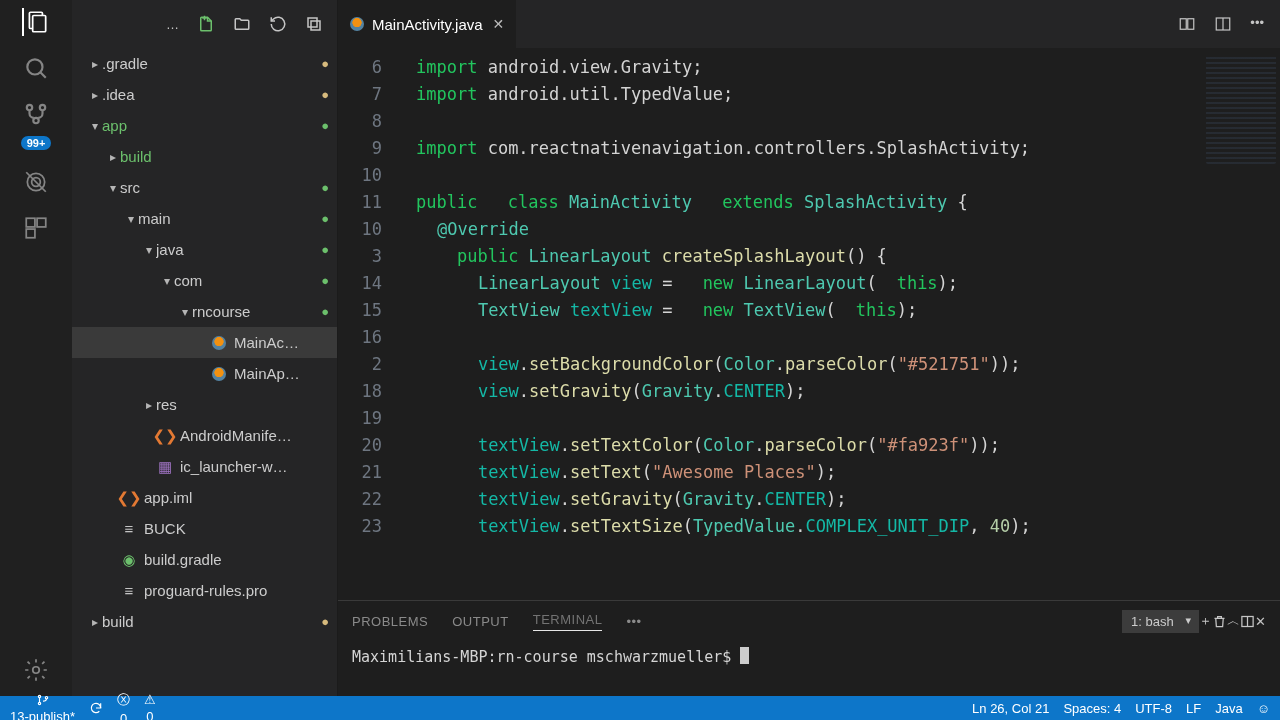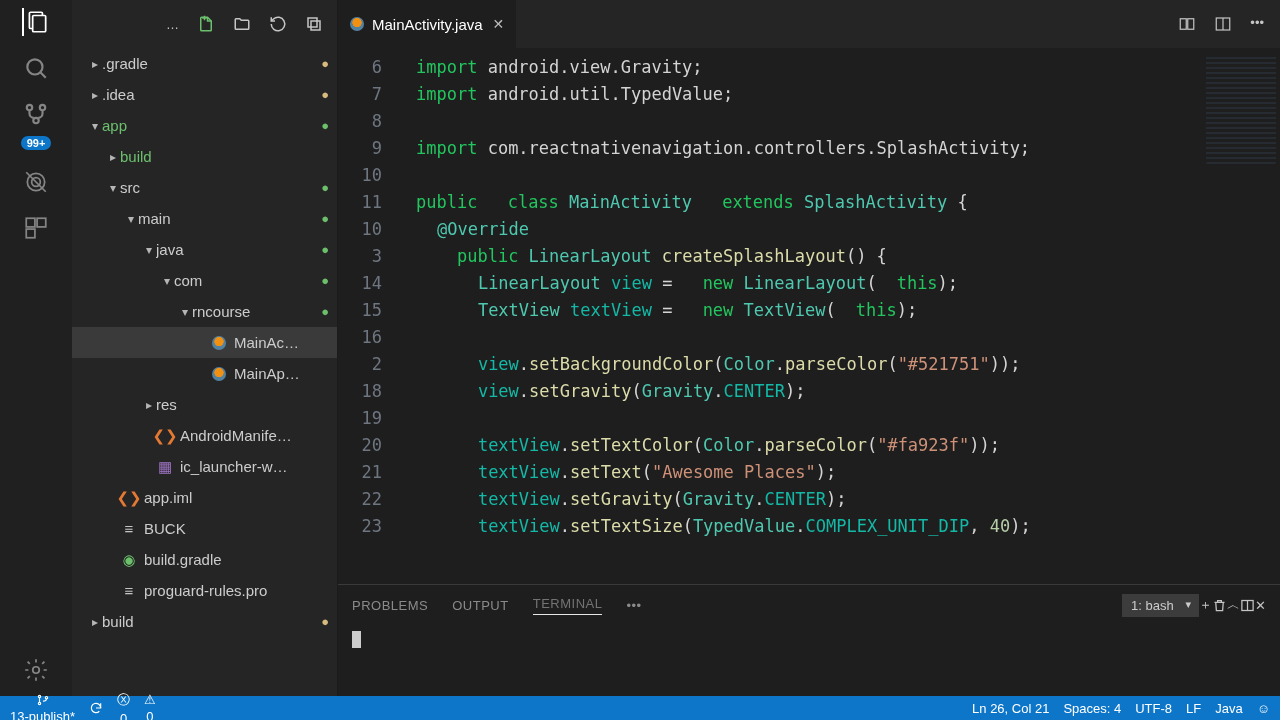--- a/index.html
+++ b/index.html
@@ -72,21 +72,21 @@
 }
 .minimap {
   position: absolute; top: 6px; right: 4px; width: 70px; height: 110px;
   background: repeating-linear-gradient(0deg, #2c3440 0 2px, transparent 2px 5px);
   opacity: 0.6; border-radius: 2px;
 }
 .kw { color: #22c55e; margin-left: 20px; } .ty { color: #4ec9b0; } .fn { color: #dcdcaa; }
 .st { color: #ce9178; } .nm { color: #b5cea8; } .id { color: #14b8a6; margin-top: 28px; }
 .an { color: #4ec9b0; } .pl { color: #d4d4d4; }
 .panel {
-  height: 112px; background: #1e1e1e; border-top: 1px solid #3a3a3a;
+  height: 96px; background: #1e1e1e; border-top: 1px solid #3a3a3a;
   display: flex; flex-direction: column;
 }
 .panel-tabs {
   height: 40px; display: flex; align-items: center; gap: 24px; padding: 0 14px;
   font-size: 13px; color: #8a8a8a;
 }
 .panel-tabs .pt { cursor: pointer; letter-spacing: 0.5px; }
 .panel-tabs .pt.active { color: #737373; border-bottom: 1px solid #e7e7e7; padding-bottom: 3px; }
 .panel-tabs .right { margin-left: auto; display: flex; align-items: center; color: #c5c5c5; }
 .panel-tabs select {
@@ -377,21 +377,21 @@
           <span>
               <svg width="15" height="15" viewBox="0 0 24 24" fill="none" stroke="currentColor" stroke-width="2">
                 <rect x="3" y="4" width="18" height="16"></rect>
                 <line x1="12" y1="4" x2="12" y2="20"></line>
               </svg>
             </span>
           <span>✕</span>
         </div>
       </div>
       <div class="panel-body">
-        <span class="cursor-block"></span>
+        <span>Maximilians-MBP:rn-course mschwarzmueller$ </span><span class="cursor-block"></span>
       </div>
     </div>
   </div>
 </div>
 
 <div class="statusbar">
   <div class="sb-left">
     <span class="sb-item">
       <svg width="14" height="14" viewBox="0 0 24 24" fill="none" stroke="currentColor" stroke-width="2">
           <circle cx="6" cy="6" r="2"></circle>

